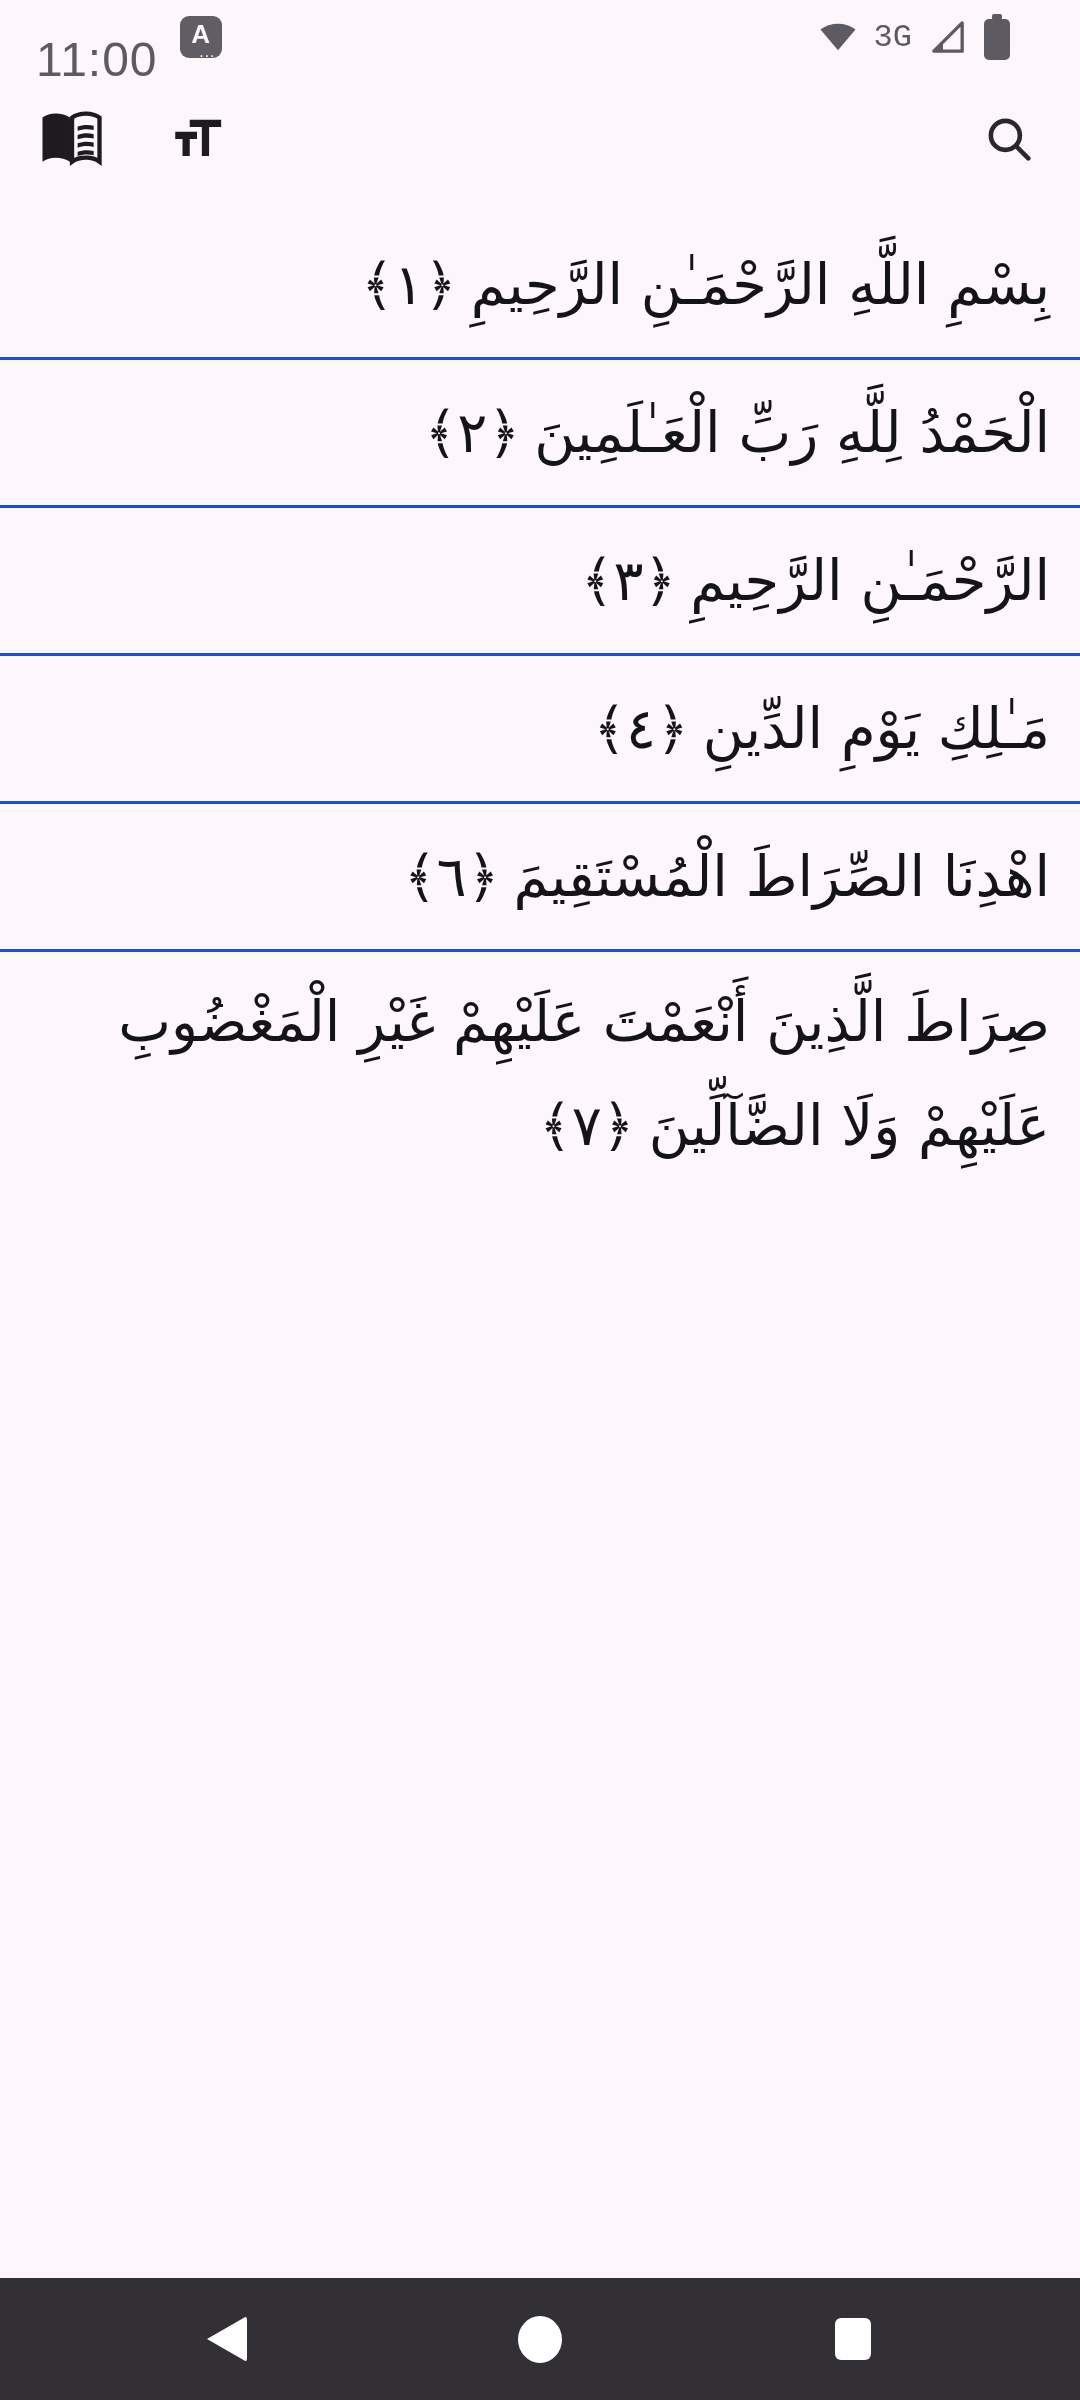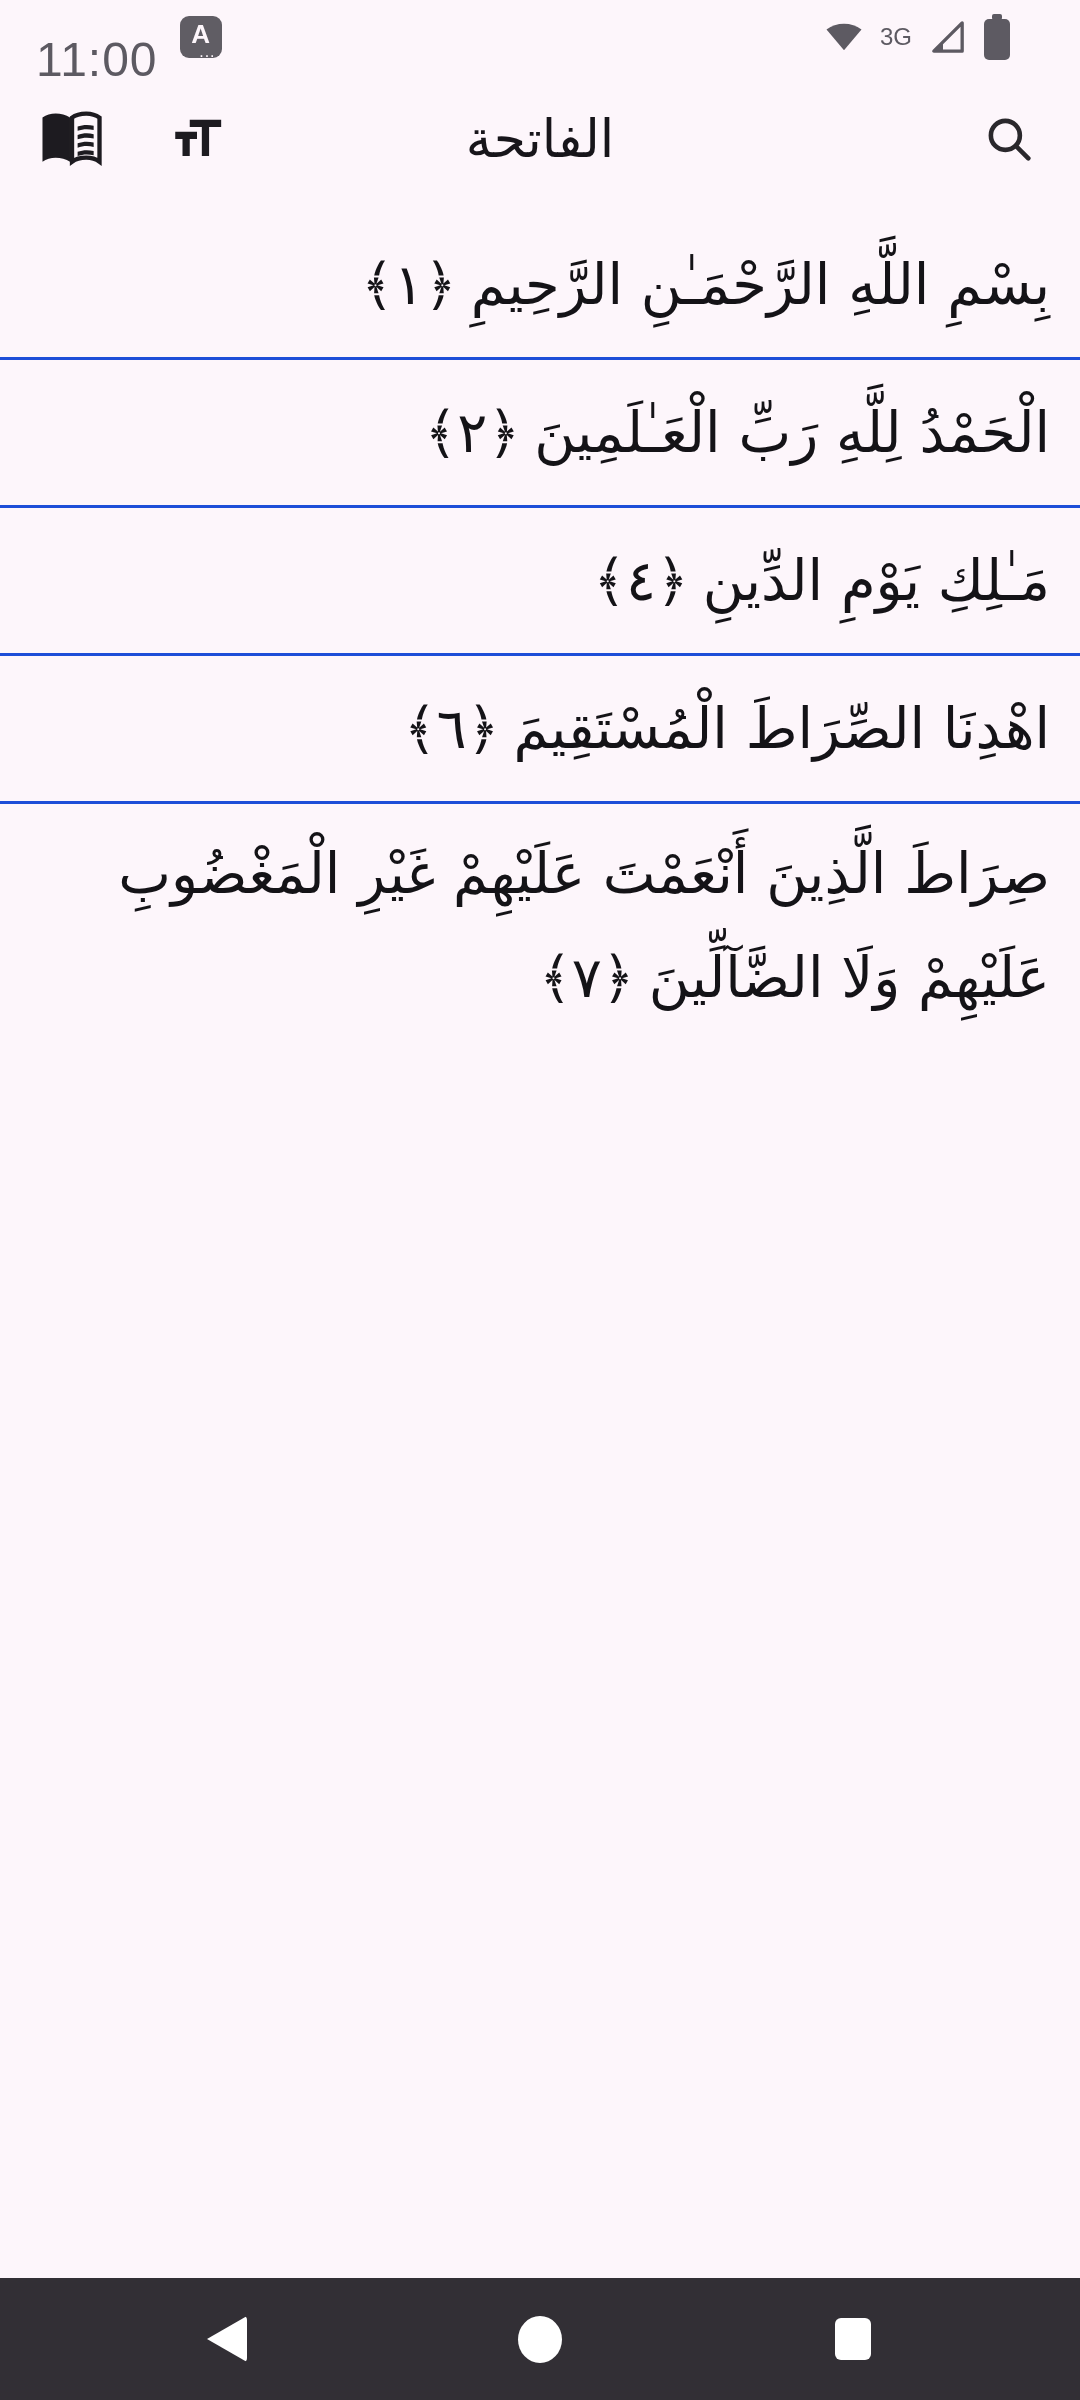--- a/index.html
+++ b/index.html
@@ -22,21 +22,21 @@
   .notif-chip {
     width:42px; height:42px; margin-left:22px;
     background:#605D64; border-radius:9px;
     display:flex; align-items:center; justify-content:center;
     position:relative;
   }
   .notif-chip .letter { color:#FDF6FB; font-size:26px; font-weight:bold; line-height:1; margin-top:-6px; }
   .notif-chip .dots { position:absolute; bottom:4px; right:6px; color:#FDF6FB; font-size:16px; line-height:4px; letter-spacing:1px; }
   .status-right { margin-left:auto; display:flex; align-items:center; gap:14px; }
   .status-right svg { display:block; }
-  .net-label { font-size:24px; color:#5D5A62; }
+  .net-label { font-size:32px; color:#5D5A62;font-family:Liberation Mono, monospace; }
 
   
   .app-bar {
     position:absolute; top:66px; left:0; width:1080px; height:146px;
     display:flex; align-items:center;
     padding:0 36px;
   }
   .icon-btn { background:none; border:none; padding:0; cursor:pointer; display:flex; align-items:center; justify-content:center; }
   .icon-btn svg { display:block; }
   .book-btn { width:70px; height:70px; }
@@ -134,40 +134,42 @@
     </span>
   </button>
   <button class="icon-btn tt-btn">
     <span>
       <svg width="58" height="58" viewBox="0 0 24 24" fill="#1D1B20">
         <path d="M9 4 v3 h5 v12 h3 V7 h5 V4 H9 z"></path>
         <path d="M3 12 h3 v7 h3 v-7 h3 V9 H3 v3 z"></path>
       </svg>
     </span>
   </button>
-  <div class="appbar-title">الفاتحة</div>
   <button class="icon-btn search-btn">
     <span>
       <svg width="58" height="58" viewBox="0 0 24 24" fill="none" stroke="#2A282C" stroke-width="1.9">
         <circle cx="10.5" cy="10.5" r="6"></circle>
         <line x1="15" y1="15" x2="20" y2="20" stroke-linecap="round"></line>
       </svg>
     </span>
   </button>
 </div>
 
 <div class="verse-list">
   <div class="verse-row">
     <span class="verse-line"><span class="verse-text">بِسْمِ اللَّهِ الرَّحْمَـٰنِ الرَّحِيمِ</span><span class="verse-marker">﴿١﴾</span></span>
   </div>
 
   <div class="verse-row">
     <span class="verse-line"><span class="verse-text">الْحَمْدُ لِلَّهِ رَبِّ الْعَـٰلَمِينَ</span><span class="verse-marker">﴿٢﴾</span></span>
   </div>
 
+  <div class="verse-row">
+    <span class="verse-line"><span class="verse-text">الرَّحْمَـٰنِ الرَّحِيمِ</span><span class="verse-marker">﴿٣﴾</span></span>
+  </div>
 
   <div class="verse-row">
     <span class="verse-line"><span class="verse-text">مَـٰلِكِ يَوْمِ الدِّينِ</span><span class="verse-marker">﴿٤﴾</span></span>
   </div>
 
 
   <div class="verse-row">
     <span class="verse-line"><span class="verse-text">اهْدِنَا الصِّرَاطَ الْمُسْتَقِيمَ</span><span class="verse-marker">﴿٦﴾</span></span>
   </div>
 

